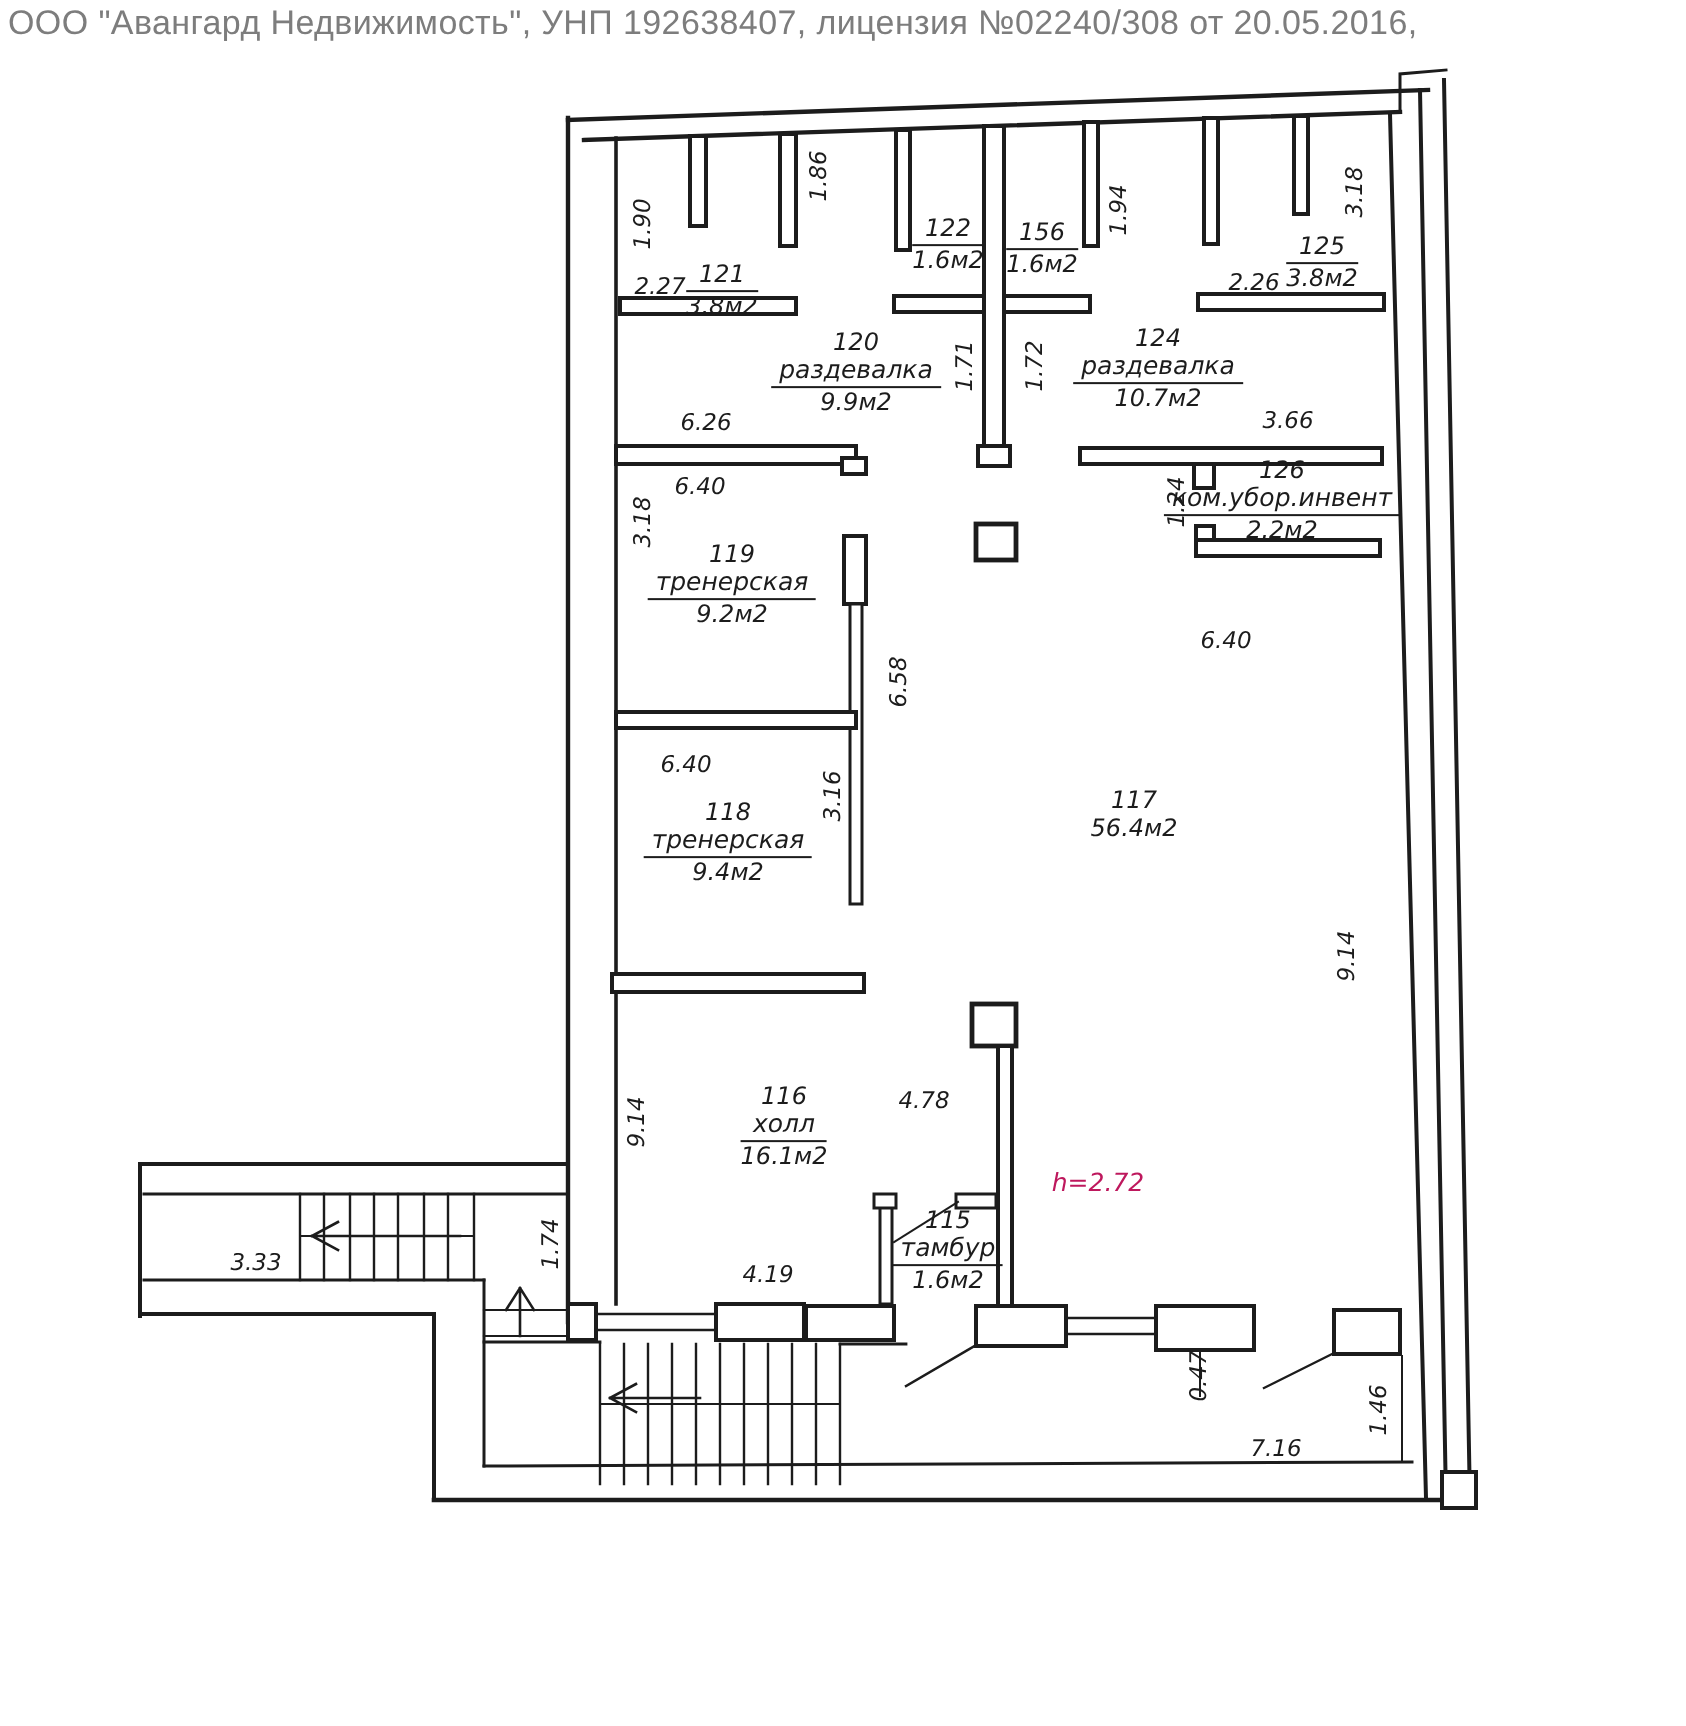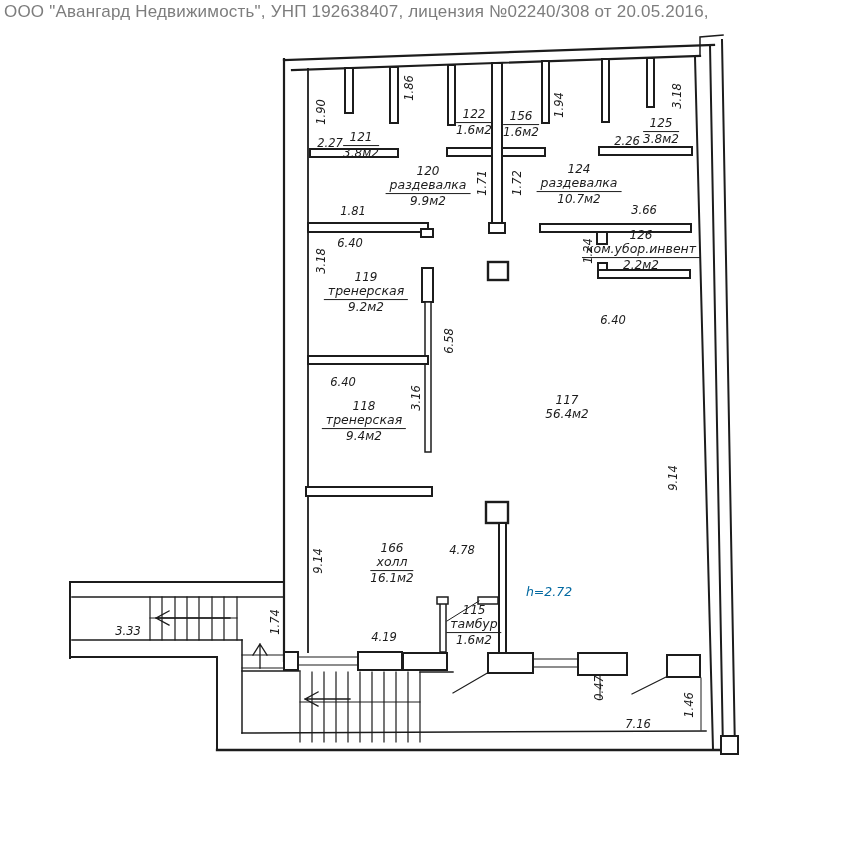--- a/index.html
+++ b/index.html
@@ -12,21 +12,21 @@
   .rlabel{position:absolute;transform:translate(-50%,-50%);text-align:center;
           font-style:italic;line-height:1.12;white-space:nowrap;color:#1c1c1c;}
   .rlabel .num{font-size:12px;}
   .rlabel .nm{font-size:12.5px;border-bottom:1.4px solid #1c1c1c;padding:0 4px 1px;}
   .rlabel .u{border-bottom:1.4px solid #1c1c1c;padding:0 6px 1px;}
   .rlabel .ar{font-size:12px;padding-top:1px;}
   .dim{position:absolute;font-style:italic;font-size:11.5px;white-space:nowrap;
        transform:translate(-50%,-50%);color:#1c1c1c;}
   .dim.v{transform:translate(-50%,-50%) rotate(-90deg);}
   .hnote{position:absolute;font-style:italic;font-size:12.5px;white-space:nowrap;
-       transform:translate(-50%,-50%);color:#0369a1;}
+       transform:translate(-50%,-50%);color:#be185d;}
 </style>
 </head>
 <body>
 
 <div class="screen">
 
   <div class="header">
     <div>ООО "Авангард Недвижимость", УНП 192638407, лицензия №02240/308 от 20.05.2016,</div>
   </div>
 
@@ -153,37 +153,37 @@
   <div class="rlabel" style="left:364px;top:422px">
     <div class="num">118</div>
     <div class="nm">тренерская</div>
     <div class="ar">9.4м2</div>
   </div>
   <div class="rlabel" style="left:567px;top:408px">
     <div class="num">117</div>
     <div class="ar">56.4м2</div>
   </div>
   <div class="rlabel" style="left:392px;top:564px">
-    <div class="num">166</div>
+    <div class="num">116</div>
     <div class="nm">холл</div>
     <div class="ar">16.1м2</div>
   </div>
   <div class="rlabel" style="left:474px;top:626px">
     <div class="num">115</div>
     <div class="nm">тамбур</div>
     <div class="ar">1.6м2</div>
   </div>
 
   <div class="dim v" style="left:321px;top:112px">1.90</div>
   <div class="dim v" style="left:409px;top:88px">1.86</div>
   <div class="dim v" style="left:559px;top:105px">1.94</div>
   <div class="dim v" style="left:677px;top:96px">3.18</div>
   <div class="dim" style="left:330px;top:143px">2.27</div>
   <div class="dim" style="left:627px;top:141px">2.26</div>
-  <div class="dim" style="left:353px;top:211px">1.81</div>
+  <div class="dim" style="left:353px;top:211px">6.26</div>
   <div class="dim v" style="left:482px;top:183px">1.71</div>
   <div class="dim v" style="left:517px;top:183px">1.72</div>
   <div class="dim" style="left:644px;top:210px">3.66</div>
   <div class="dim" style="left:350px;top:243px">6.40</div>
   <div class="dim v" style="left:321px;top:261px">3.18</div>
   <div class="dim v" style="left:588px;top:251px">1.24</div>
   <div class="dim v" style="left:449px;top:341px">6.58</div>
   <div class="dim" style="left:613px;top:320px">6.40</div>
   <div class="dim" style="left:343px;top:382px">6.40</div>
   <div class="dim v" style="left:416px;top:398px">3.16</div>

